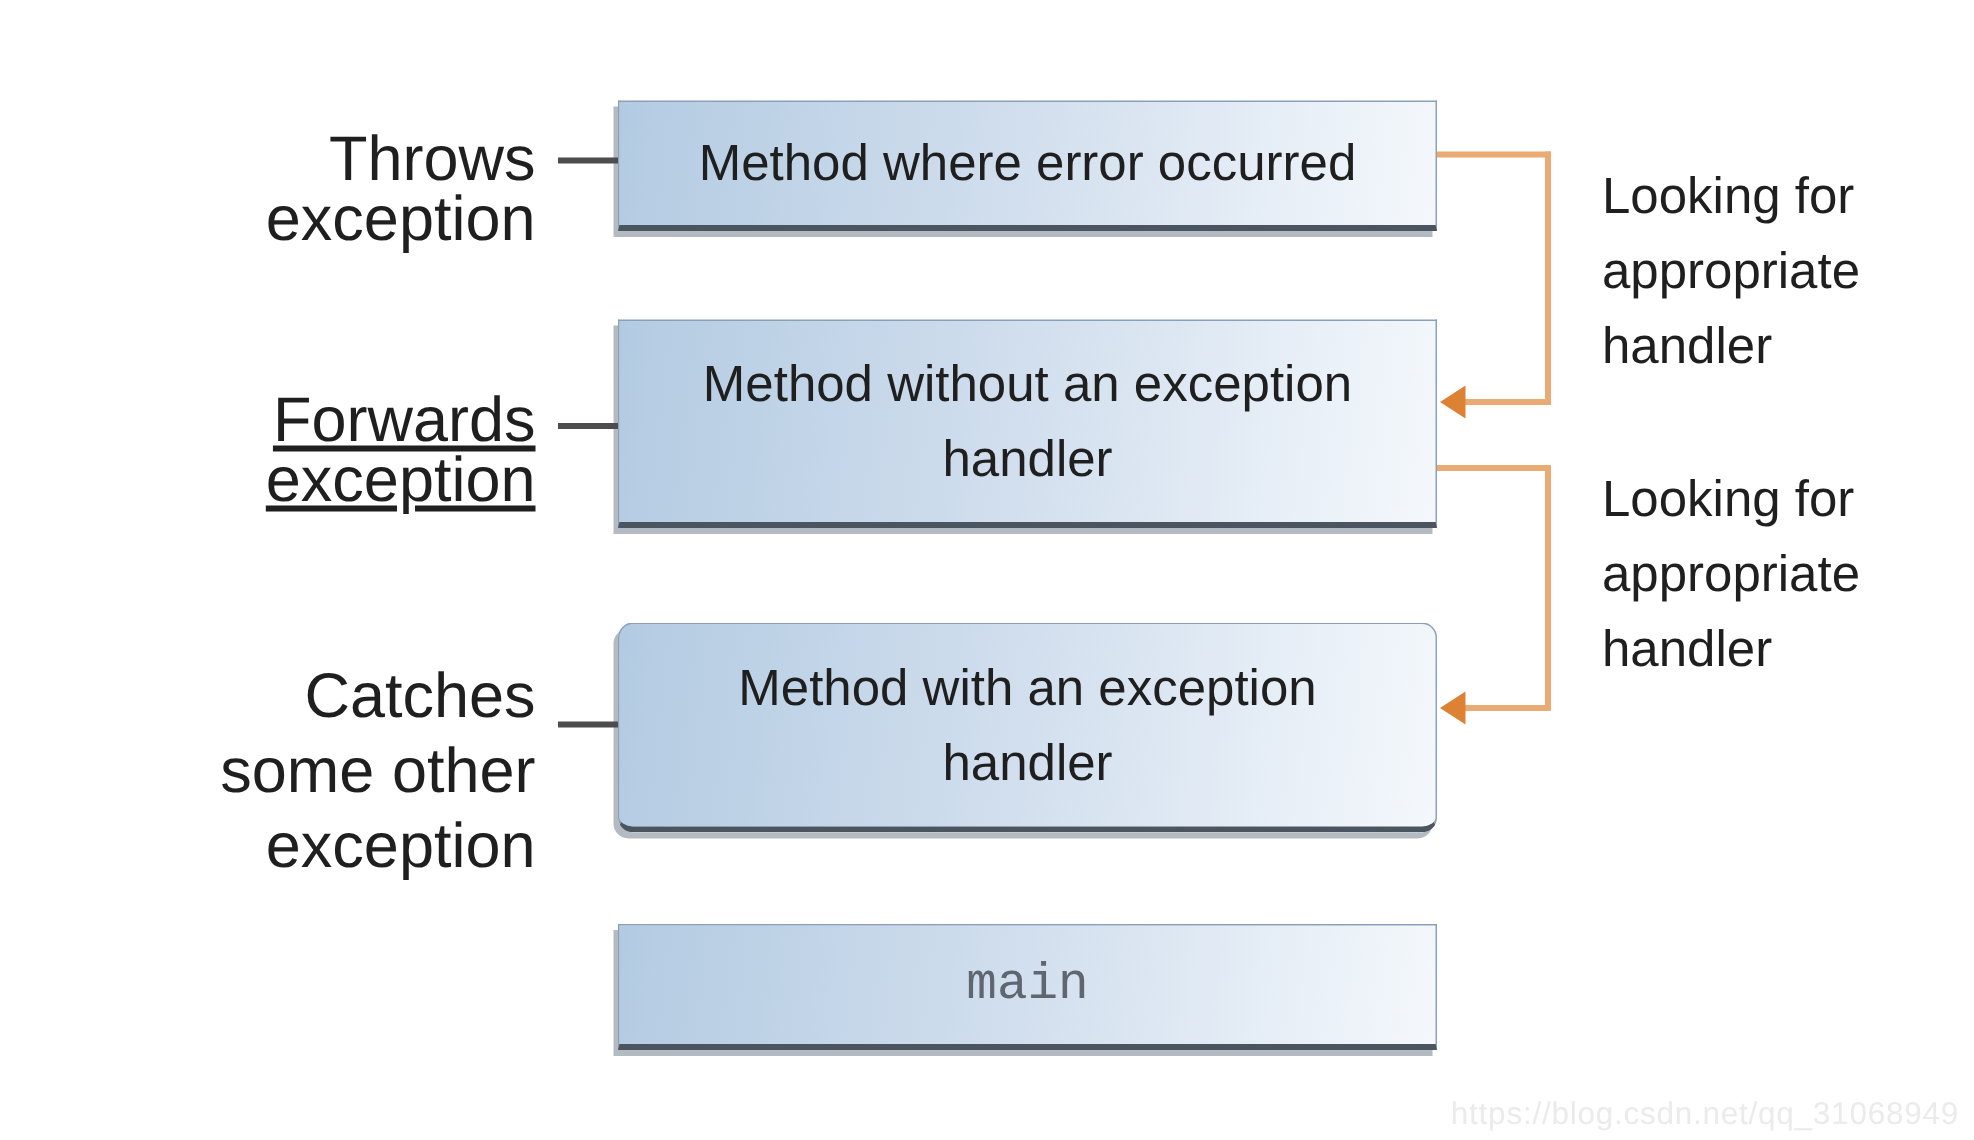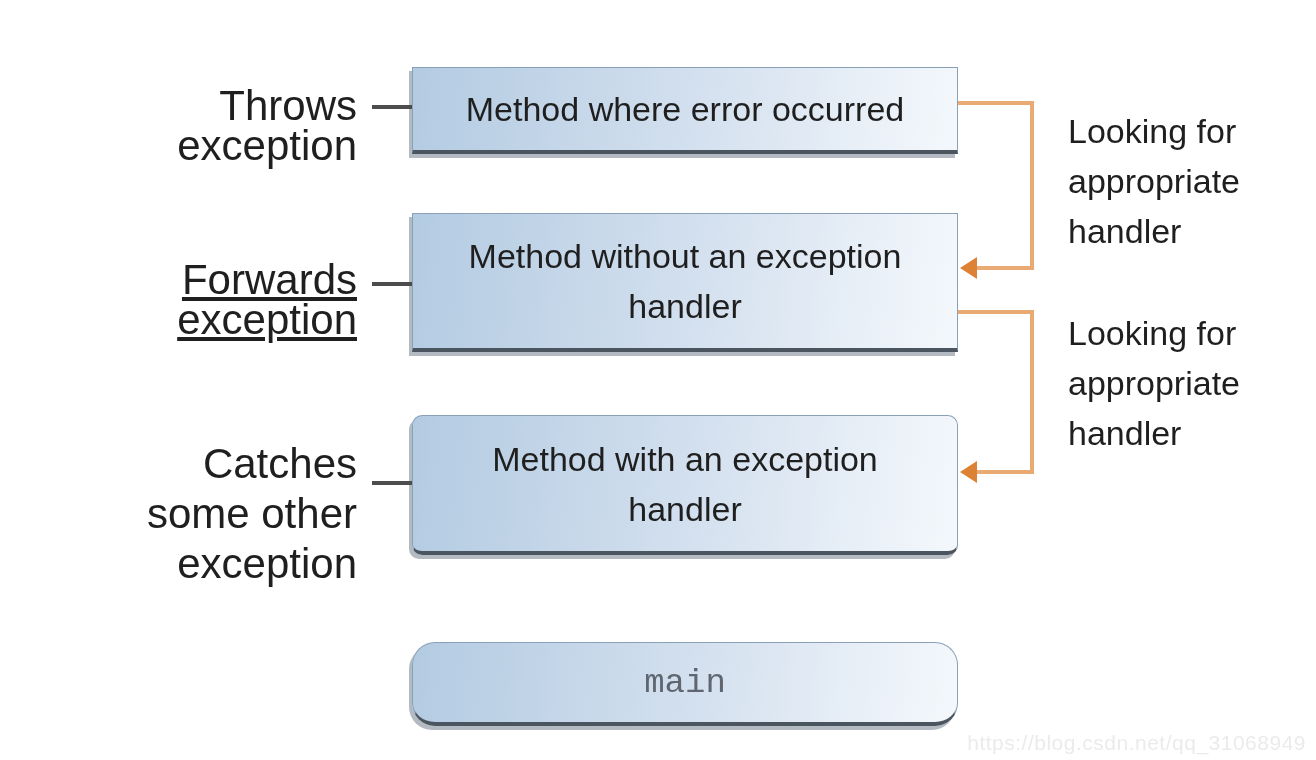--- a/index.html
+++ b/index.html
@@ -30,21 +30,21 @@
     justify-content: center;
     text-align: center;
     font-size: 34px;
     line-height: 50px;
     color: var(--text, #1f1f1f);
     padding: 0 22px;
   }
   .box-1 { top: 67px;  height: 87px; }
   .box-2 { top: 213px; height: 139px; }
   .box-3 { top: 415px; height: 140px; border-radius: 10px; }
-  .box-4 { top: 642px; height: 84px; border-radius: 23px; }
+  .box-4 { top: 616px; height: 84px; }
   .box-4 .box-label {
     font-family: "Liberation Mono", "DejaVu Sans Mono", monospace;
     color: var(--main-text, #5f6670);
     font-size: 34px;
   }
 
   
   .llabel {
     position: absolute;
     text-align: right;

